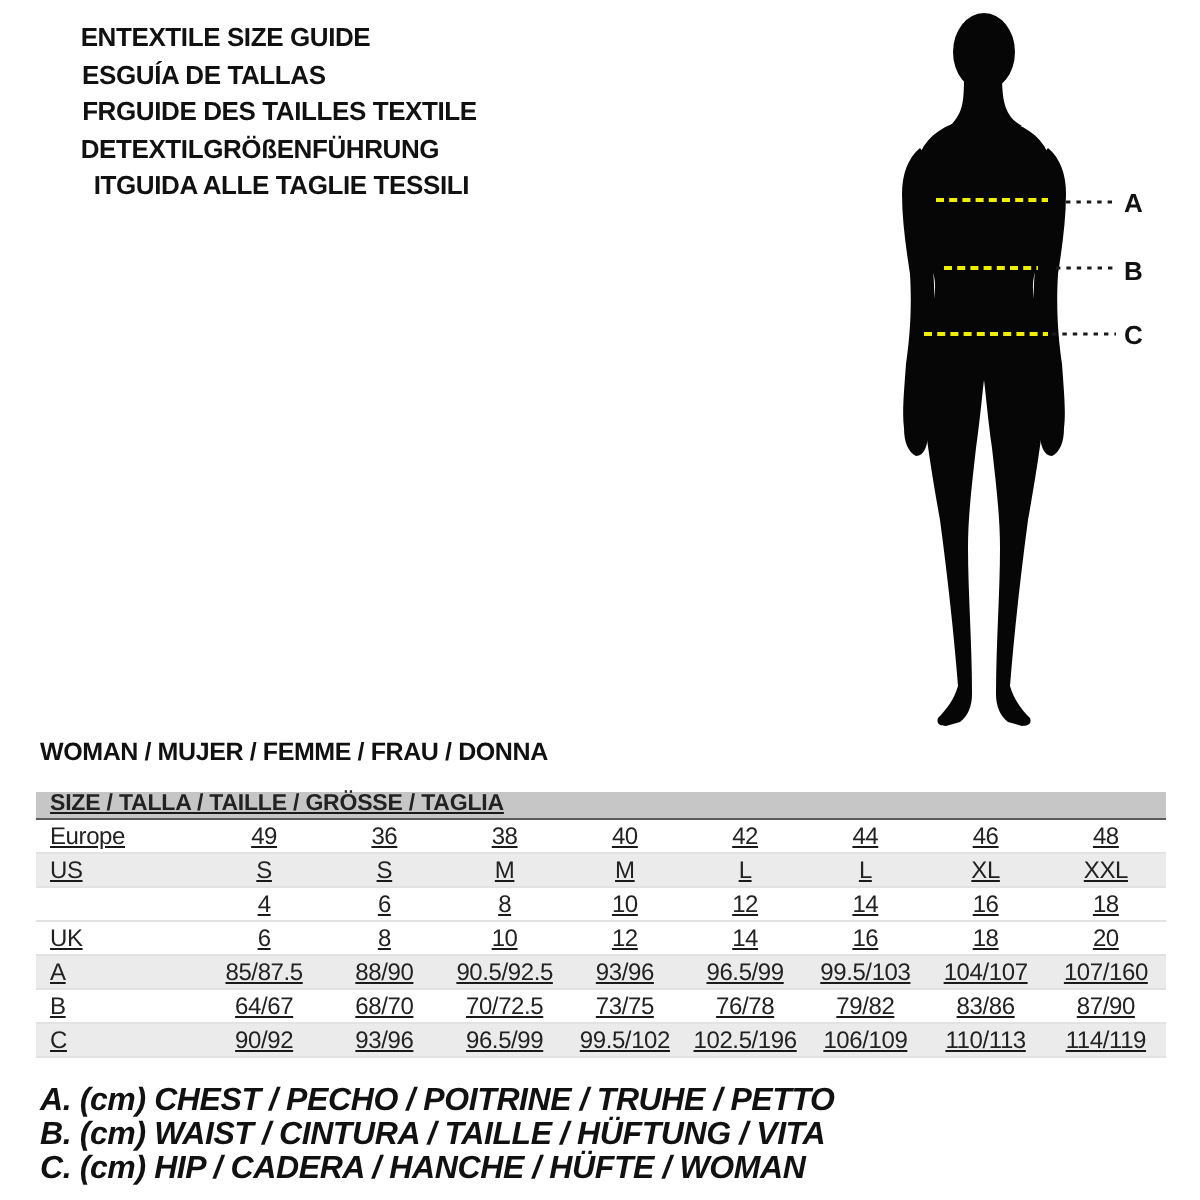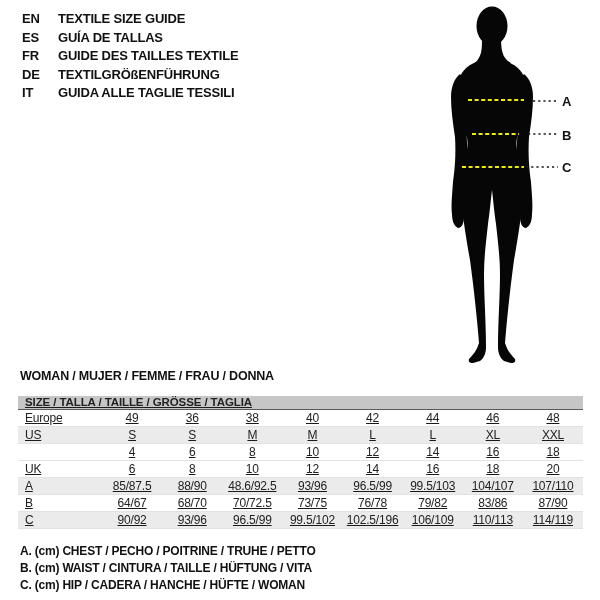--- a/index.html
+++ b/index.html
@@ -6,21 +6,21 @@
   body{
     width:600px;height:600px;position:relative;overflow:hidden;
     background:#ffffff;
     font-family:"Liberation Sans","DejaVu Sans",sans-serif;
     color:#1a1a1a;
     -webkit-font-smoothing:antialiased;
   }
   
   .lang-block{position:absolute;left:22px;top:10px;}
   .lang-row{display:flex;line-height:18.6px;font-size:13px;font-weight:bold;letter-spacing:-0.2px;color:#111;}
-  .lang-code{width:36px;flex:0 0 36px;}
+  .lang-code{width:36px;flex:0 0 36px;text-align:right;}
   
   .figure-wrap{position:absolute;left:420px;top:6px;width:180px;height:360px;}
   .measure-label{position:absolute;width:18px;height:15px;font-size:13px;font-weight:600;color:#111;text-align:left;line-height:15px;}
   #label-a{left:562px;top:94px;}
   #label-b{left:562px;top:128px;}
   #label-c{left:562px;top:160px;}
   
   .section-title{position:absolute;left:20px;top:369px;font-size:12.5px;font-weight:bold;letter-spacing:-0.2px;color:#111;}
   
   .size-table-wrap{position:absolute;left:18px;top:396px;width:565px;text-decoration:underline;}
@@ -35,21 +35,21 @@
     font-size:12px;letter-spacing:-0.2px;color:#222;
     height:16px;padding:0;text-align:center;vertical-align:middle;
     border-top:1px solid var(--row-border,#e2e2e2);
   }
   table.size-table tr:first-child td{border-top:none;}
   table.size-table{border-bottom:1px solid var(--row-border,#e2e2e2);}
   table.size-table td.row-label{text-align:left;padding-left:7px;width:77px;}
   table.size-table tr.striped td{background:var(--row-stripe-bg,#ebebeb);}
   
   .legend-block{position:absolute;left:20px;top:543px;}
-  .legend-line{font-size:12px;font-weight:bold;letter-spacing:-0.2px;line-height:16.8px;color:#111;}
+  .legend-line{font-size:16px;font-weight:bold;letter-spacing:-0.2px;line-height:16.8px;color:#111;font-style:italic;}
 </style>
 </head>
 <body>
 
 <div class="lang-block" id="lang-list">
     <div class="lang-row">
       <span class="lang-code">EN</span>
       <span>TEXTILE SIZE GUIDE</span>
     </div>
     <div class="lang-row">
@@ -183,26 +183,26 @@
           <td>12</td>
           <td>14</td>
           <td>16</td>
           <td>18</td>
           <td>20</td>
         </tr>
         <tr class="striped">
           <td class="row-label">A</td>
           <td>85/87.5</td>
           <td>88/90</td>
-          <td>48.6/92.5</td>
+          <td>90.5/92.5</td>
           <td>93/96</td>
           <td>96.5/99</td>
           <td>99.5/103</td>
           <td>104/107</td>
-          <td>107/110</td>
+          <td>107/160</td>
         </tr>
         <tr>
           <td class="row-label">B</td>
           <td>64/67</td>
           <td>68/70</td>
           <td>70/72.5</td>
           <td>73/75</td>
           <td>76/78</td>
           <td>79/82</td>
           <td>83/86</td>

